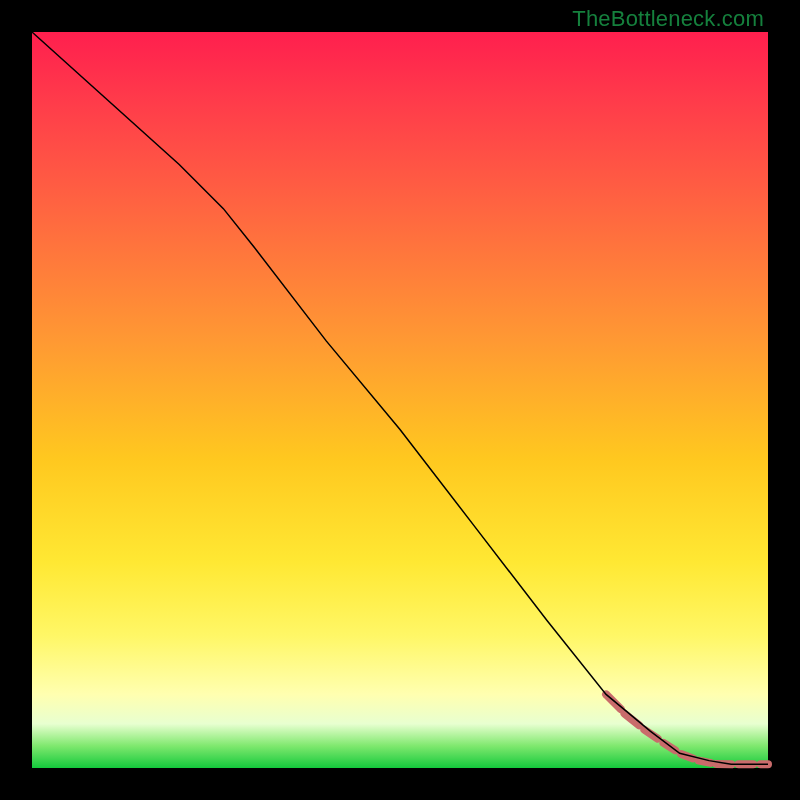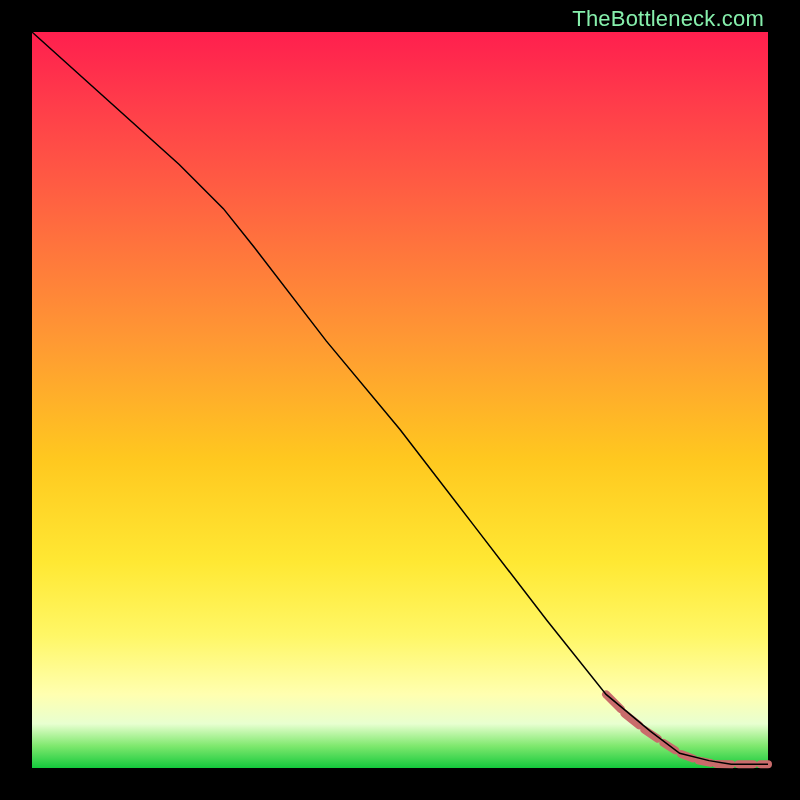--- a/index.html
+++ b/index.html
@@ -35,21 +35,21 @@
       #ffffb0 90%,
       #e8ffd0 94%,
       #7fe86e 97%,
       #14c93c 100%
     );
   }
   .watermark {
     position: absolute;
     top: 6px;
     right: 36px;
-    color: #86efac;
+    color: #15803d;
     font-size: 22px;
     font-weight: 400;
     letter-spacing: 0.2px;
     user-select: none;
   }
   svg.overlay {
     position: absolute;
     left: 32px;
     top: 32px;
     width: 736px;

